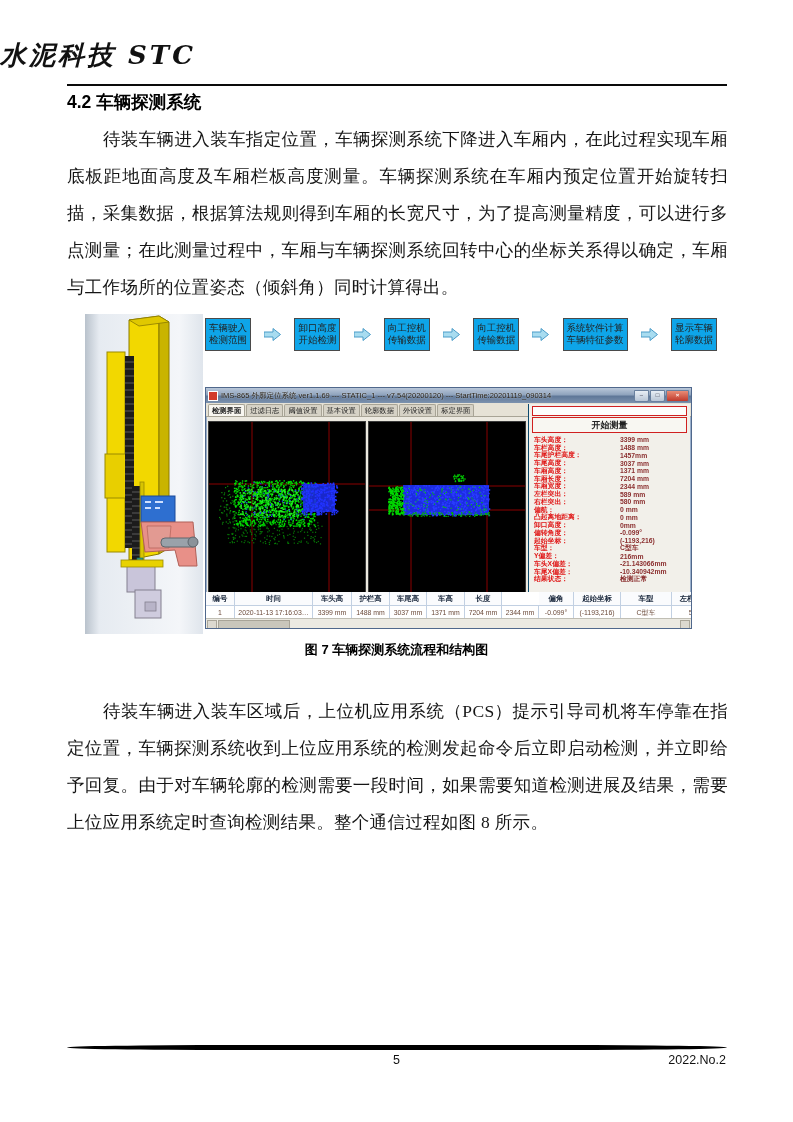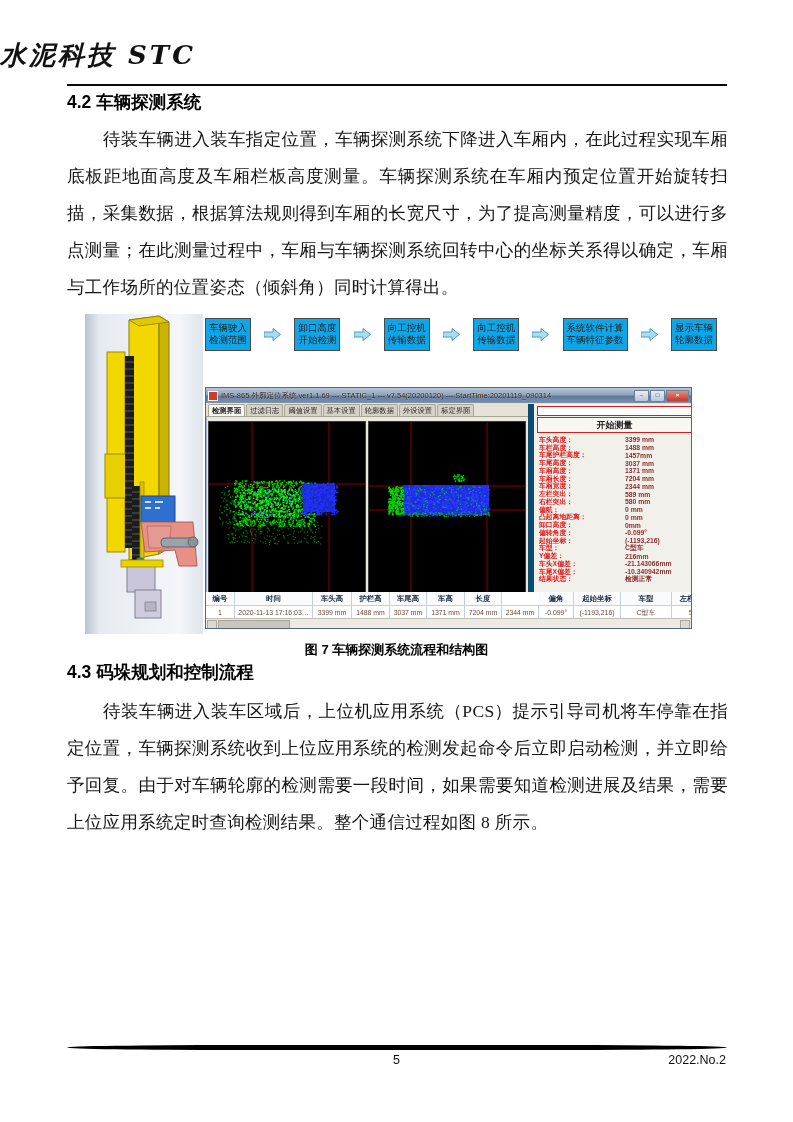--- a/index.html
+++ b/index.html
@@ -53,21 +53,21 @@
     border-bottom:1px solid #a8a496;display:flex;align-items:flex-end;padding-left:2px;gap:1px;}
   .tab{font-size:7.3px;padding:1px 3px 0;background:#d6d2c6;border:1px solid #a8a496;border-bottom:none;
     border-radius:2px 2px 0 0;color:#222;white-space:nowrap;}
   .tab.active{background:#f8f6f0;font-weight:700;}
 
   .pc-panel{position:absolute;top:33px;width:156px;height:170px;background:#000;border:1px solid #3a3a3a;}
   .pc1{left:2px;} .pc2{left:162px;}
   .pc-panel svg{display:block;width:156px;height:170px;}
 
   .side-panel{position:absolute;left:322px;top:16px;width:161px;height:188px;background:#f2f0ea;
-    border-left:6px solid #0c4a6e;}
+    border-left:1px solid #0c4a6e;}
   .status-strip{margin:2px 3px 1px;height:8px;border:1px solid #d02020;background:#fdfdfc;}
   .start-btn{margin:1px 3px 3px;height:14px;border:1px solid #d02020;background:#f8f7f2;
     display:flex;align-items:center;justify-content:center;font-size:9px;font-weight:700;color:#222;cursor:pointer;}
   .meas-row{display:flex;align-items:center;height:7.75px;padding-left:5px;font-size:6.8px;font-weight:700;}
   .m-label{color:#e01818;width:86px;white-space:nowrap;}
   .m-value{color:#8b2f2f;white-space:nowrap;}
 
   .app-table{position:absolute;left:0;right:0;top:204px;height:27px;background:#fff;overflow:hidden;}
   .tr{display:flex;height:13px;border-bottom:1px solid #c2d0e2;}
   .tr>div{border-right:1px solid #c2d0e2;display:flex;align-items:center;justify-content:center;
@@ -3125,19 +3125,18 @@
       <div class="scrollbar">
         <span class="sb-btn sb-left"></span>
         <span class="sb-thumb"></span>
         <span class="sb-btn sb-right"></span>
       </div>
     </div>
   </div>
 
   <div class="fig-caption">图 7  车辆探测系统流程和结构图</div>
 
-  <div class="sec-heading h43">4.3 码垛规划和控制流程</div>
   <div class="body-par p43">待装车辆进入装车区域后，上位机应用系统（PCS）提示引导司机将车停靠在指定位置，车辆探测系统收到上位应用系统的检测发起命令后立即启动检测，并立即给予回复。由于对车辆轮廓的检测需要一段时间，如果需要知道检测进展及结果，需要上位应用系统定时查询检测结果。整个通信过程如图 8 所示。</div>
 
   <div class="footer-rule"></div>
   <div class="footer-page">5</div>
   <div class="footer-issue">2022.No.2</div>
 </div>
 
 </body></html>

